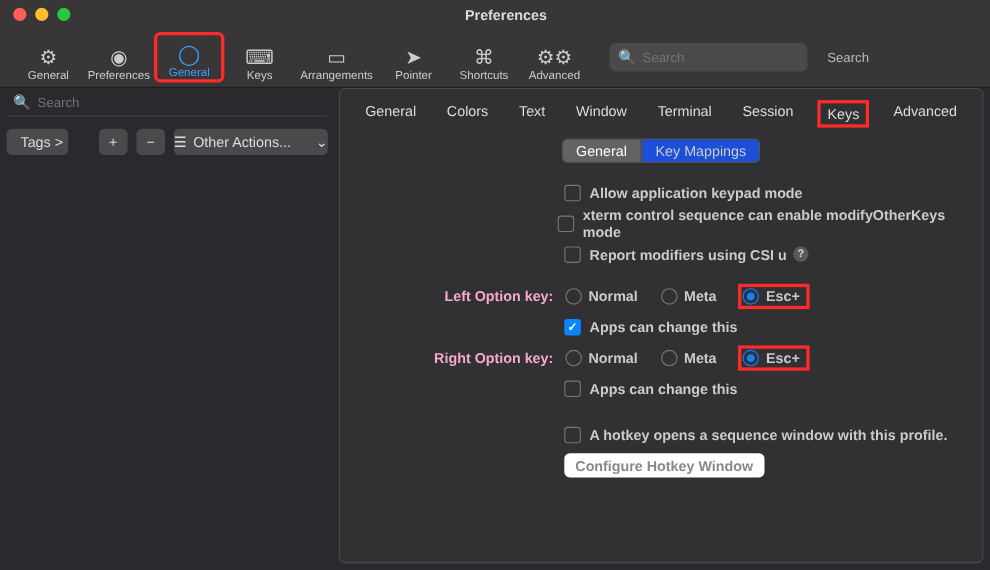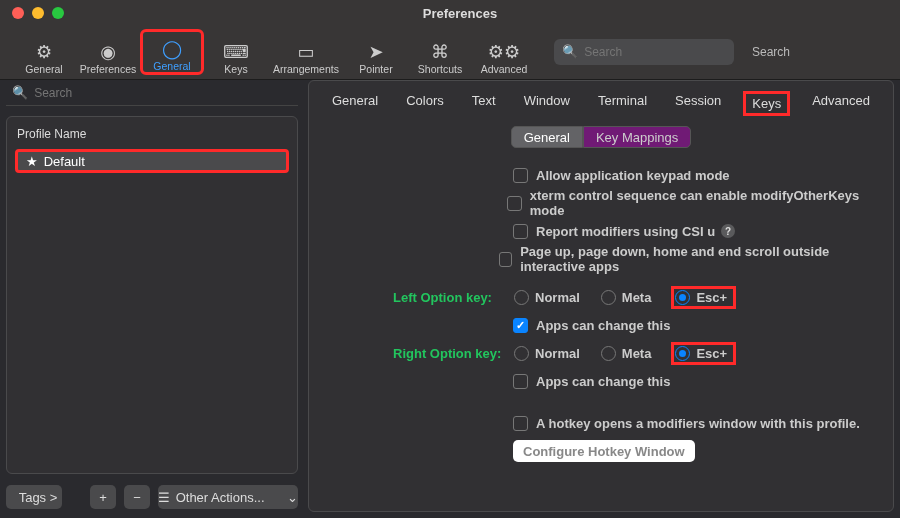--- a/index.html
+++ b/index.html
@@ -24,24 +24,24 @@
   .profile-row { background: #4a4a4c; border-radius: 4px; height: 24px; display: flex; align-items: center; padding: 0 8px; gap: 6px; color: #fff; border: 3px solid #ff2a2a; }
   .bottom-bar { margin-top: 8px; height: 30px; display: flex; align-items: center; gap: 8px; }
   .pill { background: #4a4a4c; border-radius: 5px; height: 24px; display: flex; align-items: center; justify-content: center; color: #ddd; }
   .main { flex: 1; background: #313033; border: 1px solid #4a4a4c; border-radius: 6px; padding: 10px 14px; overflow: auto; }
   .subtabs { display: flex; justify-content: center; gap: 16px; margin-bottom: 10px; }
   .subtab { color: #ddd; padding: 2px 6px; cursor: pointer; }
   .subtab.active { border: 3px solid #ff2a2a; }
   .seg { display: flex; justify-content: center; margin-bottom: 16px; }
   .seg-btn { background: #636366; color: #fff; height: 22px; display: flex; align-items: center; padding: 0 12px; border: 1px solid #555; }
   .seg-btn.first { border-radius: 5px 0 0 5px; }
-  .seg-btn.last { border-radius: 0 5px 5px 0; background: #701a75; color: #ccc; }
+  .seg-btn.last { border-radius: 0 5px 5px 0; background: #1d4ed8; color: #ccc; }
   .form { margin-left: 70px; font-weight: bold; }
   .row { display: flex; align-items: center; margin-bottom: 6px; height: 22px; }
-  .label-col { width: 120px; text-align: left; padding-right: 10px; color: #22c55e; }
+  .label-col { width: 120px; text-align: right; padding-right: 10px; color: #f9a8d4; }
   .chk { width: 15px; height: 15px; border: 1px solid #777; border-radius: 3px; margin-right: 8px; display: inline-flex; align-items: center; justify-content: center; color: #fff; font-size: 11px; }
   .chk.on { background: #0a84ff; border-color: #0a84ff; }
   .radio { width: 15px; height: 15px; border: 1px solid #777; border-radius: 50%; margin-right: 6px; display: inline-flex; align-items: center; justify-content: center; }
   .radio.on { border-color: #0a84ff; }
   .radio.on::after { content: ""; width: 7px; height: 7px; border-radius: 50%; background: #0a84ff; }
   .radio-wrap { display: flex; align-items: flex-start; margin-right: 14px; padding: 1px 6px 1px 1px; }
   .radio-wrap.hl { border: 3px solid #ff2a2a; }
   .help { width: 14px; height: 14px; border-radius: 50%; background: #5a5a5c; color: #ddd; display: inline-flex; align-items: center; justify-content: center; font-size: 10px; margin-left: 6px; }
   .cfg-btn { background: #ffffff; color: #888; border-radius: 5px; height: 22px; padding: 0 10px; display: inline-flex; align-items: center; }
   input.fake { background: transparent; border: none; color: #ccc; font-size: 12px; outline: none; }
@@ -97,28 +97,20 @@
   </div>
   <span class="search-label">Search</span>
 </div>
 
 <div class="content">
   <div class="sidebar">
     <div class="side-search">
       <span>🔍</span>
       <input class="fake" style="flex: 1 1 0%;" placeholder="Search">
     </div>
-    <div class="profile-box">
-      <div class="ph-name">Profile Name</div>
-      <div class="profile-row">
-        <span>★</span>
-        <span>Default</span>
-      </div>
-      <div style="flex:1"></div>
-    </div>
     <div class="bottom-bar">
       <div class="pill" style="width:56px;justify-content:center;padding-left:8px">
           <span>Tags &gt;</span>
         </div>
       <div style="flex:1"></div>
       <div class="pill" style="width:26px">
           <span>+</span>
         </div>
       <div class="pill" style="width:26px">
           <span>−</span>
@@ -157,25 +149,20 @@
           <span class="label-col"></span>
           <span class="chk"></span>
           <span>xterm control sequence can enable modifyOtherKeys mode</span>
         </div>
       <div class="row">
           <span class="label-col"></span>
           <span class="chk"></span>
           <span>Report modifiers using CSI u</span>
           <span class="help">?</span>
         </div>
-      <div class="row">
-          <span class="label-col"></span>
-          <span class="chk"></span>
-          <span>Page up, page down, home and end scroll outside interactive apps</span>
-        </div>
 
       <div style="height:10px"></div>
 
       <div class="row">
         <span class="label-col">Left Option key:</span>
         <span class="radio-wrap">
             <span class="radio"></span>
             <span>Normal</span>
           </span>
         <span class="radio-wrap">
@@ -212,21 +199,21 @@
           <span class="label-col"></span>
           <span class="chk"></span>
           <span>Apps can change this</span>
         </div>
 
       <div style="height:14px"></div>
 
       <div class="row">
           <span class="label-col"></span>
           <span class="chk"></span>
-          <span>A hotkey opens a modifiers window with this profile.</span>
+          <span>A hotkey opens a sequence window with this profile.</span>
         </div>
       <div class="row">
           <span class="label-col"></span>
           <span class="cfg-btn">Configure Hotkey Window</span>
         </div>
     </div>
   </div>
 </div>
 
 </body></html>

